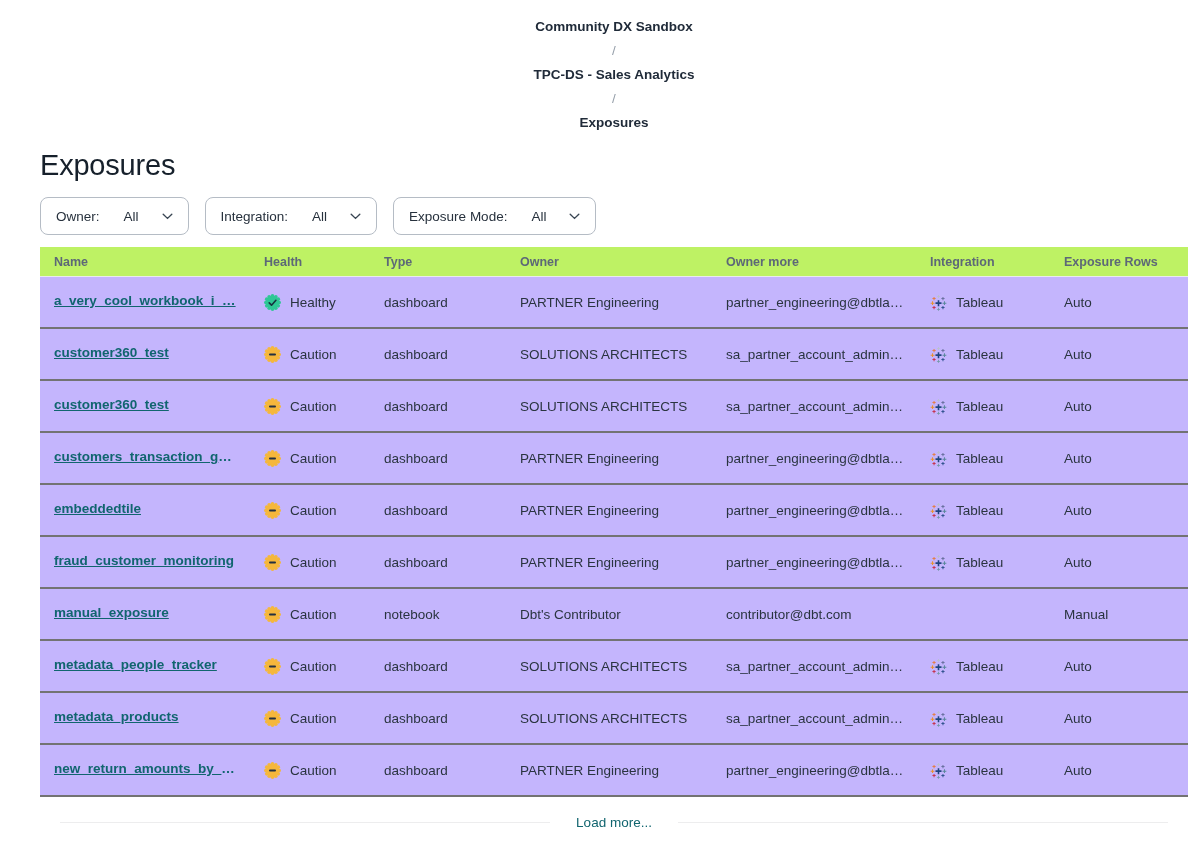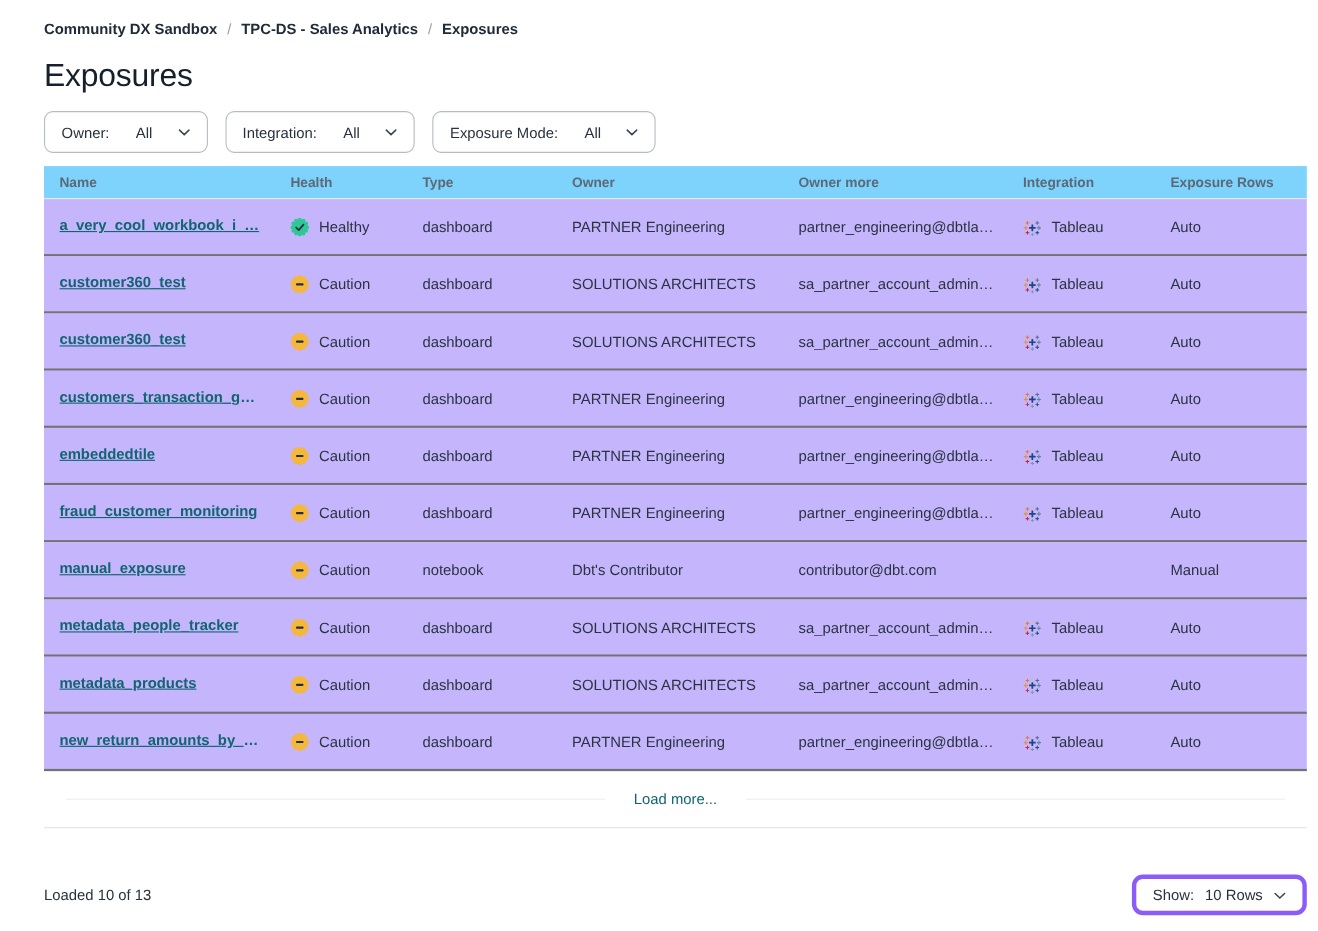--- a/index.html
+++ b/index.html
@@ -6,21 +6,21 @@
   html,body { margin:0; padding:0; }
   body {
     width:1198px; height:846px; overflow:hidden;
     background:#ffffff; color:#1e2838;
     font-family:"Liberation Sans", sans-serif;
     font-size:13.5px;
   }
   .page { padding:19px 10px 0 40px; }
 
   
-  .breadcrumb { display:flex; align-items:center; gap:9px; font-size:13.5px; font-weight:700; color:#202b39; }
+  .breadcrumb { display:flex; align-items:center; gap:9px; font-size:13.5px; font-weight:700; color:#202b39;flex-direction:column; }
   .breadcrumb .sep { color:#97a0ab; font-weight:400; }
   .breadcrumb .crumb { cursor:pointer; }
   .breadcrumb .crumb.current { cursor:default; }
 
   
   .page-title { font-size:29px; font-weight:500; margin:19px 0 0 0; color:#16202b; letter-spacing:-0.2px; }
 
   
   .filters { display:flex; gap:16px; margin-top:15px; }
   .filter-btn {
@@ -35,21 +35,21 @@
   .chev { display:inline-flex; margin-top:1px; }
 
   
   .table { margin-top:12px; width:1148px; }
   .grid-row {
     display:grid;
     grid-template-columns:210px 120px 136px 206px 204px 134px 1fr;
     align-items:center;
   }
   .thead {
-    background:#7dd3fc; height:30px;
+    background:#bef264; height:30px;
     font-size:12.5px; font-weight:700; color:#5d6877;
     border-bottom:1px solid #e9ebed;
   }
   .cell { padding-left:14px; overflow:hidden; }
   .trow { height:52px; border-bottom:2px solid #737373; color:#2a3440; background:#c4b5fd; }
   .name-link {
     display:inline-block; max-width:182px;
     color:#11656f; font-weight:700; text-decoration:underline;
     white-space:nowrap; overflow:hidden; text-overflow:ellipsis;
     cursor:pointer;

